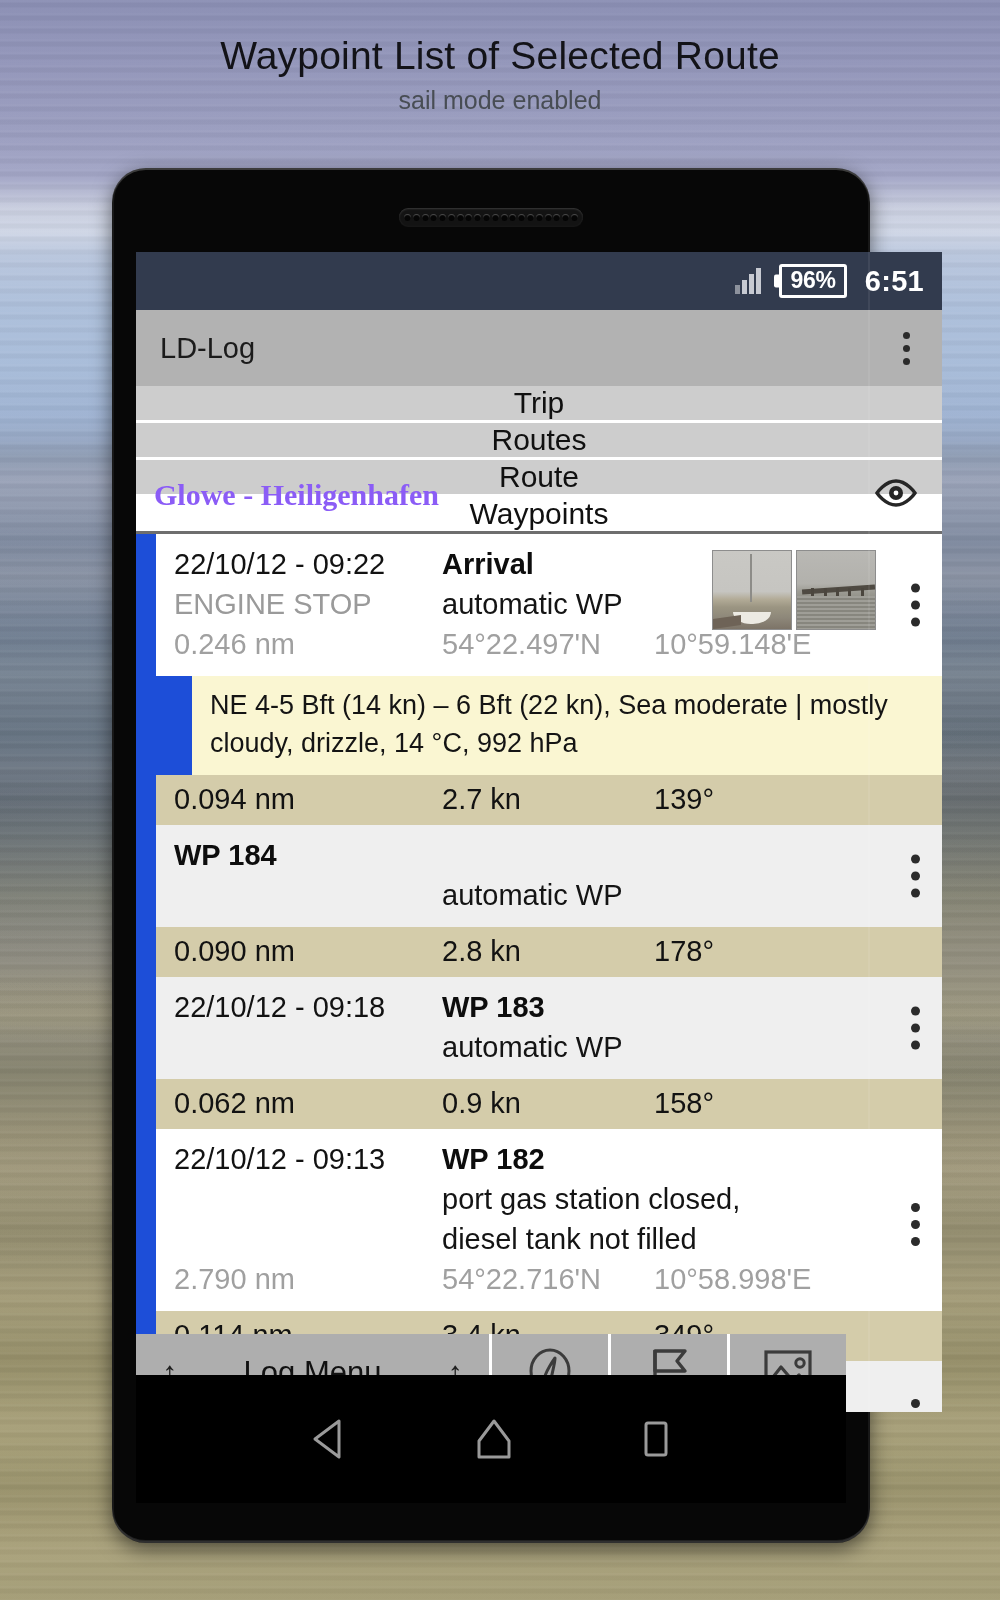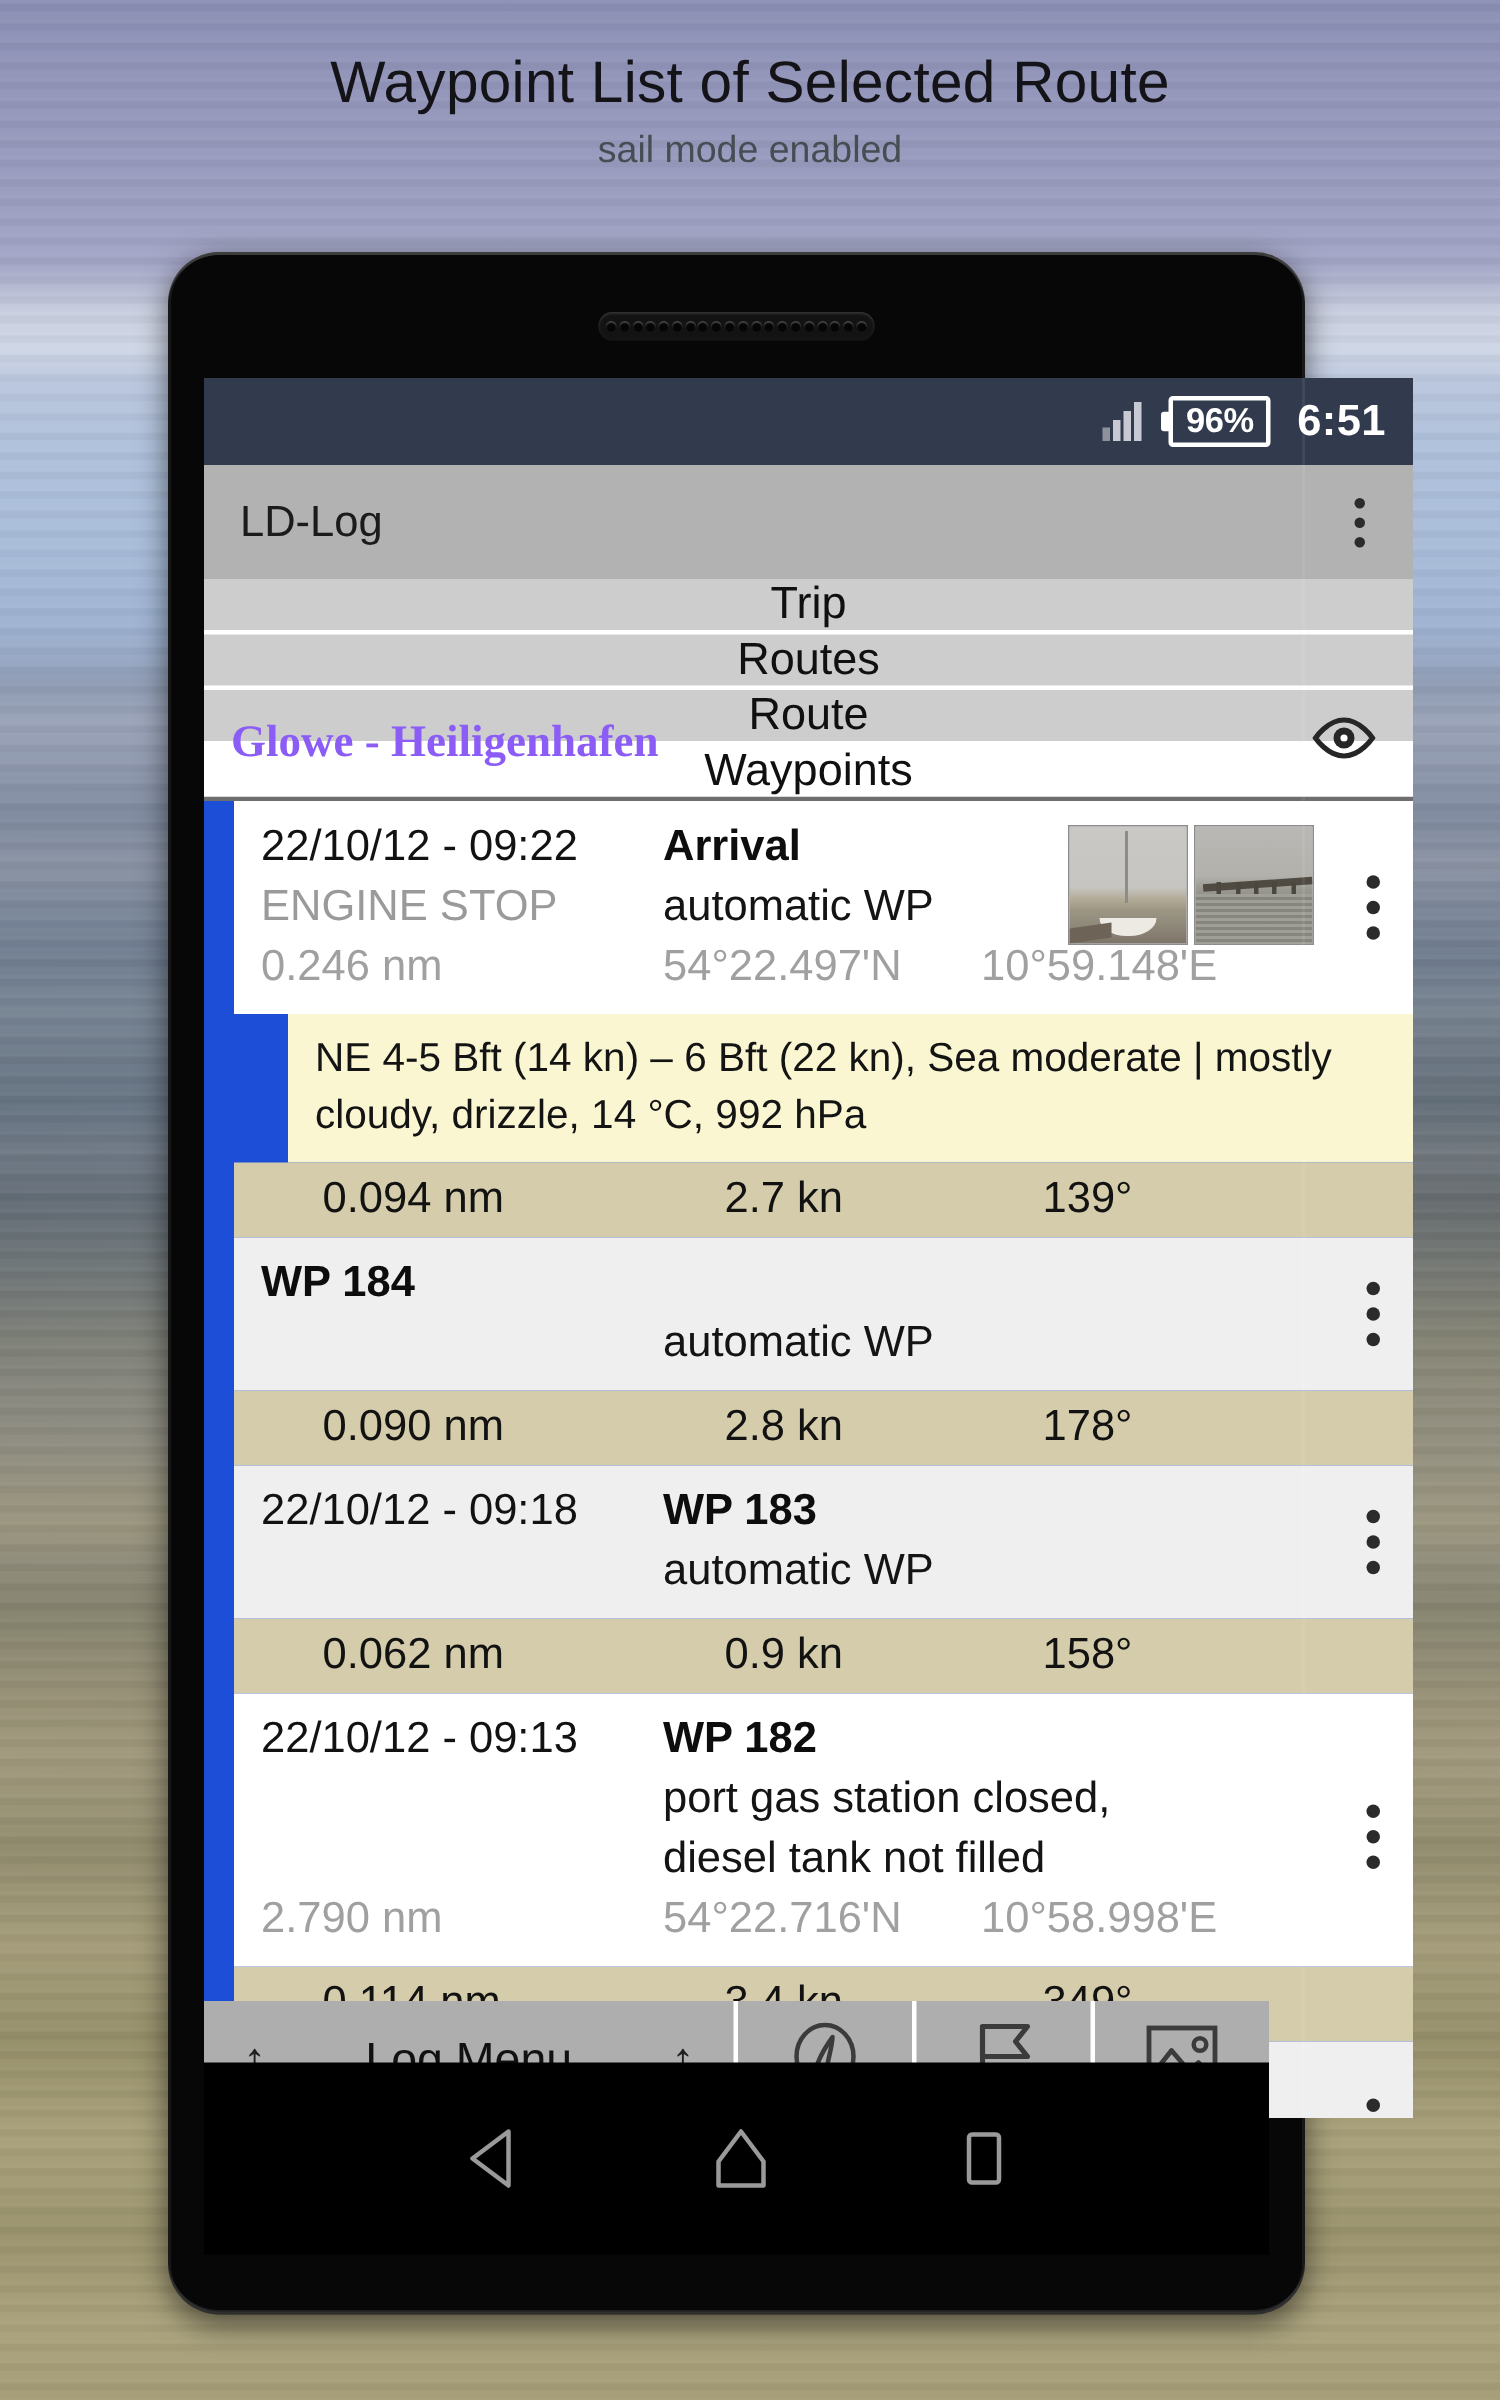--- a/index.html
+++ b/index.html
@@ -217,21 +217,21 @@
   
   .weather {
     background:#faf6d2; padding: 10px 18px 12px 18px;
     font-size:27px; color:#141414; line-height:1.42;margin-left:36px;
   }
   
   .stats {
     background:#d4ccaa; display:flex; padding: 8px 18px 9px 18px;
     font-size:29px; color:#121212;
   }
-  .stats .s1 { width:268px; flex:none;margin-left:41px; }
+  .stats .s1 { width:268px; flex:none; }
   .stats .s2 { width:212px; flex:none; }
 
   
   #toolbar {
     position:absolute; left:0; bottom:0; width:710px; height:78px;
     display:flex; gap:3px; background:#fff;
   }
   .tbtn { background:#aeaeae; display:flex; align-items:center; justify-content:center; }
   #tb-log { flex:1; gap:0; }
   #tb-log .inner { display:flex; align-items:center; justify-content:center; width:100%; padding:0 26px; }

